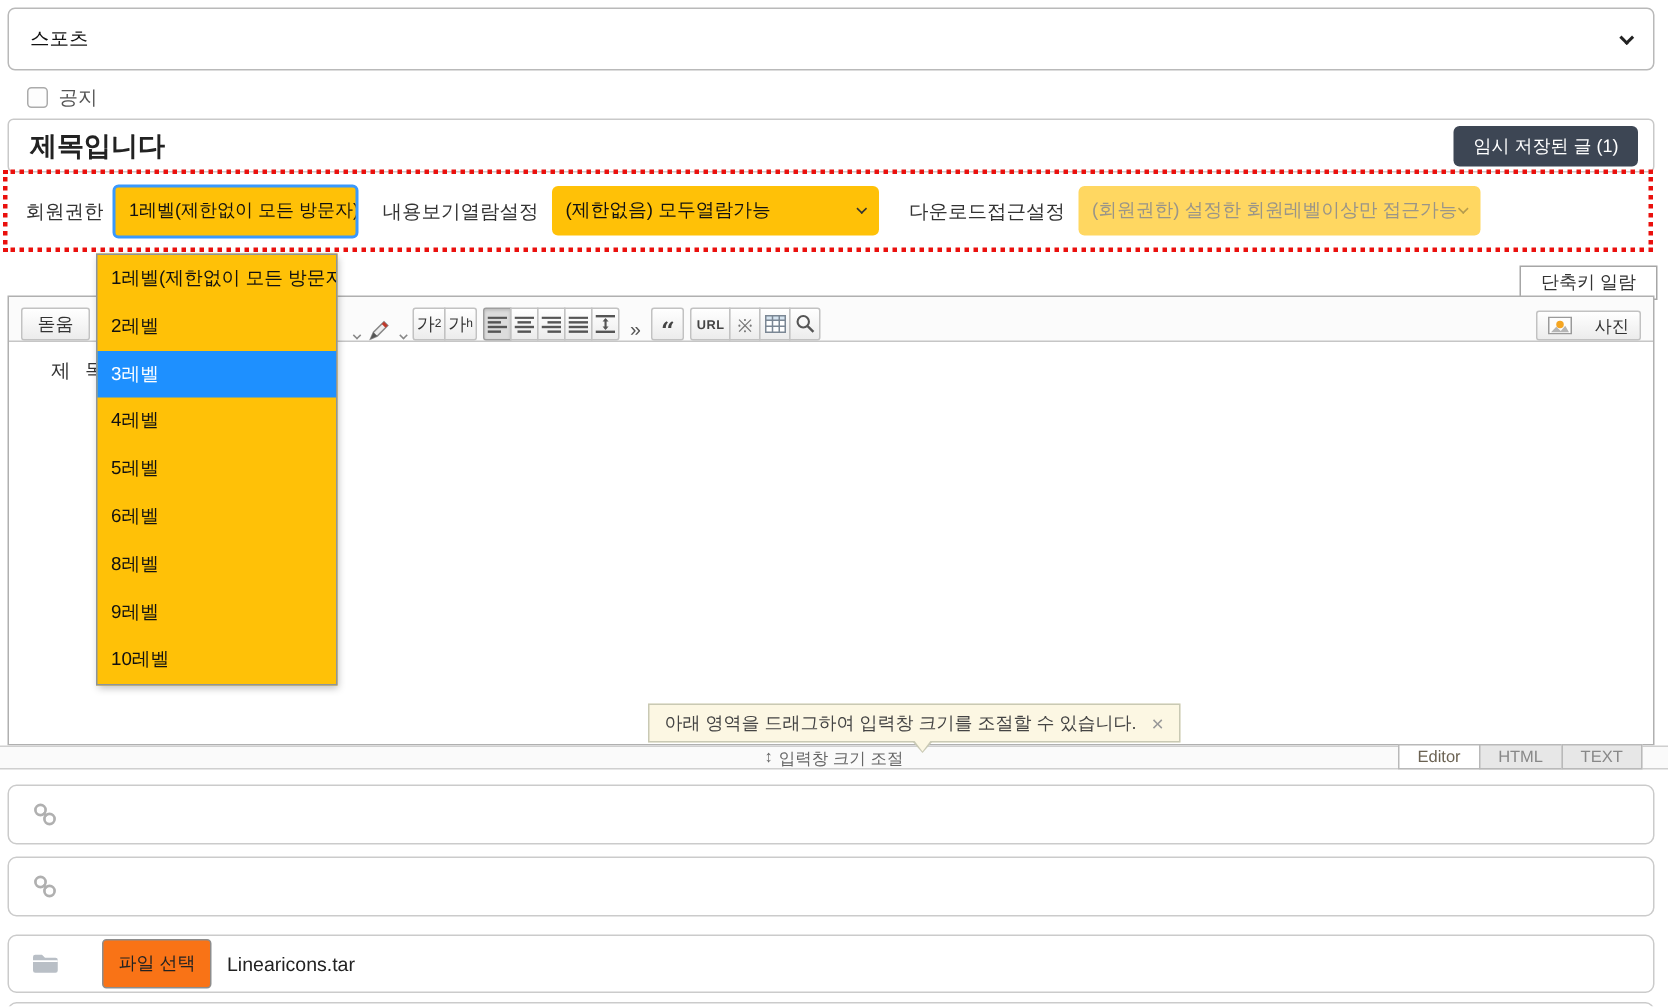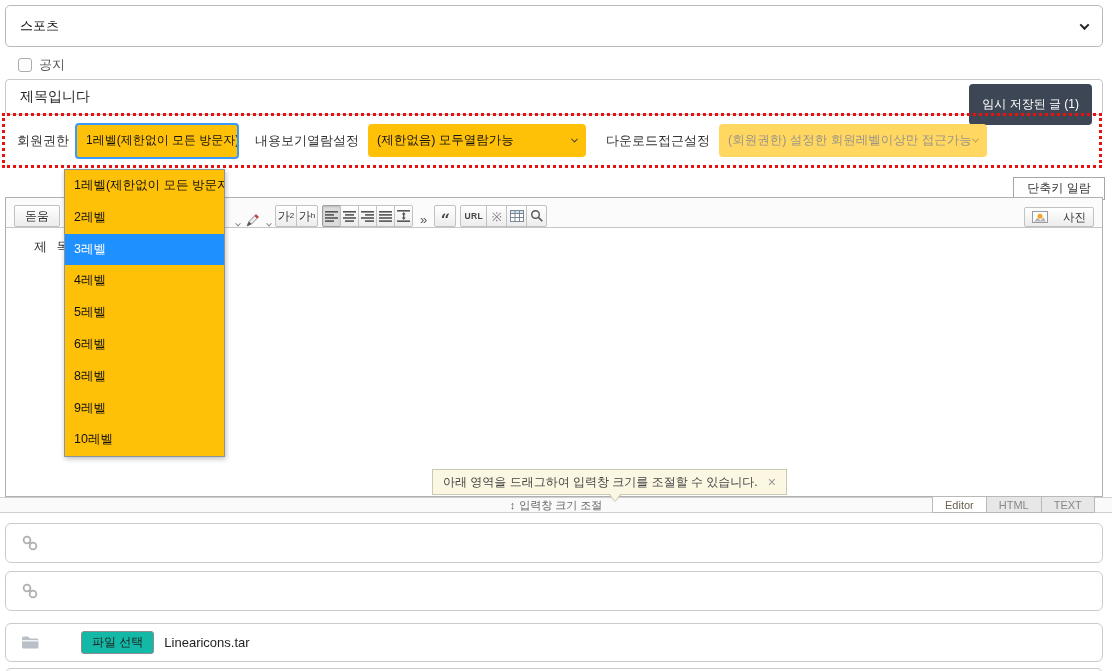--- a/index.html
+++ b/index.html
@@ -20,22 +20,22 @@
   .chev.dis { border-color:#b49b4e; }
 
   
   .notice-row { position:absolute; left:18px; top:56px; display:flex; align-items:center; gap:7px; }
   .checkbox { width:14px; height:14px; border:1px solid #ababab; border-radius:3px; background:#fdfdfd; cursor:pointer; }
   .notice-label { font-size:13px; color:#555; }
 
   
   .title-box { position:absolute; left:5px; top:79px; width:1098px; height:36px;
     border:1px solid #c9c9c9; border-radius:4px; display:flex; align-items:center; padding:0 14px; }
-  .title-text { font-size:14px; color:#222; }
-  .draft-btn { position:absolute; right:10px; top:4px; height:41px; padding:0 13px;
+  .title-text { font-size:18px; color:#222;font-weight:bold; }
+  .draft-btn { position:absolute; right:10px; top:4px; height:27px; padding:0 13px;
     background:#3d4654; color:#fff; font-size:12px; border:none; border-radius:4px;
     display:flex; align-items:center; cursor:pointer; }
 
   
   .perm-box { position:absolute; left:2px; top:113px; width:1100px; height:55px;
     border:3px dotted #ea100d; display:flex; align-items:center; padding:0 12px; z-index:5; }
   .perm-label { font-size:13px; color:#333; white-space:nowrap; }
   .ysel { display:flex; align-items:center; background:#ffc107; border-radius:4px;
     padding:0 9px; font-size:12px; color:#111; white-space:nowrap; overflow:hidden; cursor:pointer; }
   .ysel .chev { margin-left:auto; flex:none; }
@@ -107,22 +107,22 @@
     cursor:pointer; }
   .tab.active { background:#fff; color:#6b6252; }
 
   
   .att-box { position:absolute; left:5px; width:1098px; border:1px solid #cbcbcb;
     border-radius:6px; display:flex; align-items:center; padding:0 15px; }
   .att-link1 { top:523px; height:40px; }
   .att-link2 { top:571px; height:40px; }
   .att-file  { top:623px; height:39px; gap:10px; }
   .att-part  { top:668px; height:30px; }
-  .file-btn { margin-left:31px; height:23px; padding:0 10px; border:1px solid #8d8d8d;
-    border-radius:3px; background:#14b8a6; font-size:12px; color:#222;
+  .file-btn { margin-left:18px; height:33px; padding:0 10px; border:1px solid #8d8d8d;
+    border-radius:3px; background:#f97316; font-size:12px; color:#222;
     display:flex; align-items:center; cursor:pointer; }
   .file-name { font-size:13px; color:#222; }
   .icon { display:inline-flex; align-items:center; justify-content:center; }
 </style>
 </head>
 <body>
 
 <div id="screen">
 
   <div class="cat-select">

